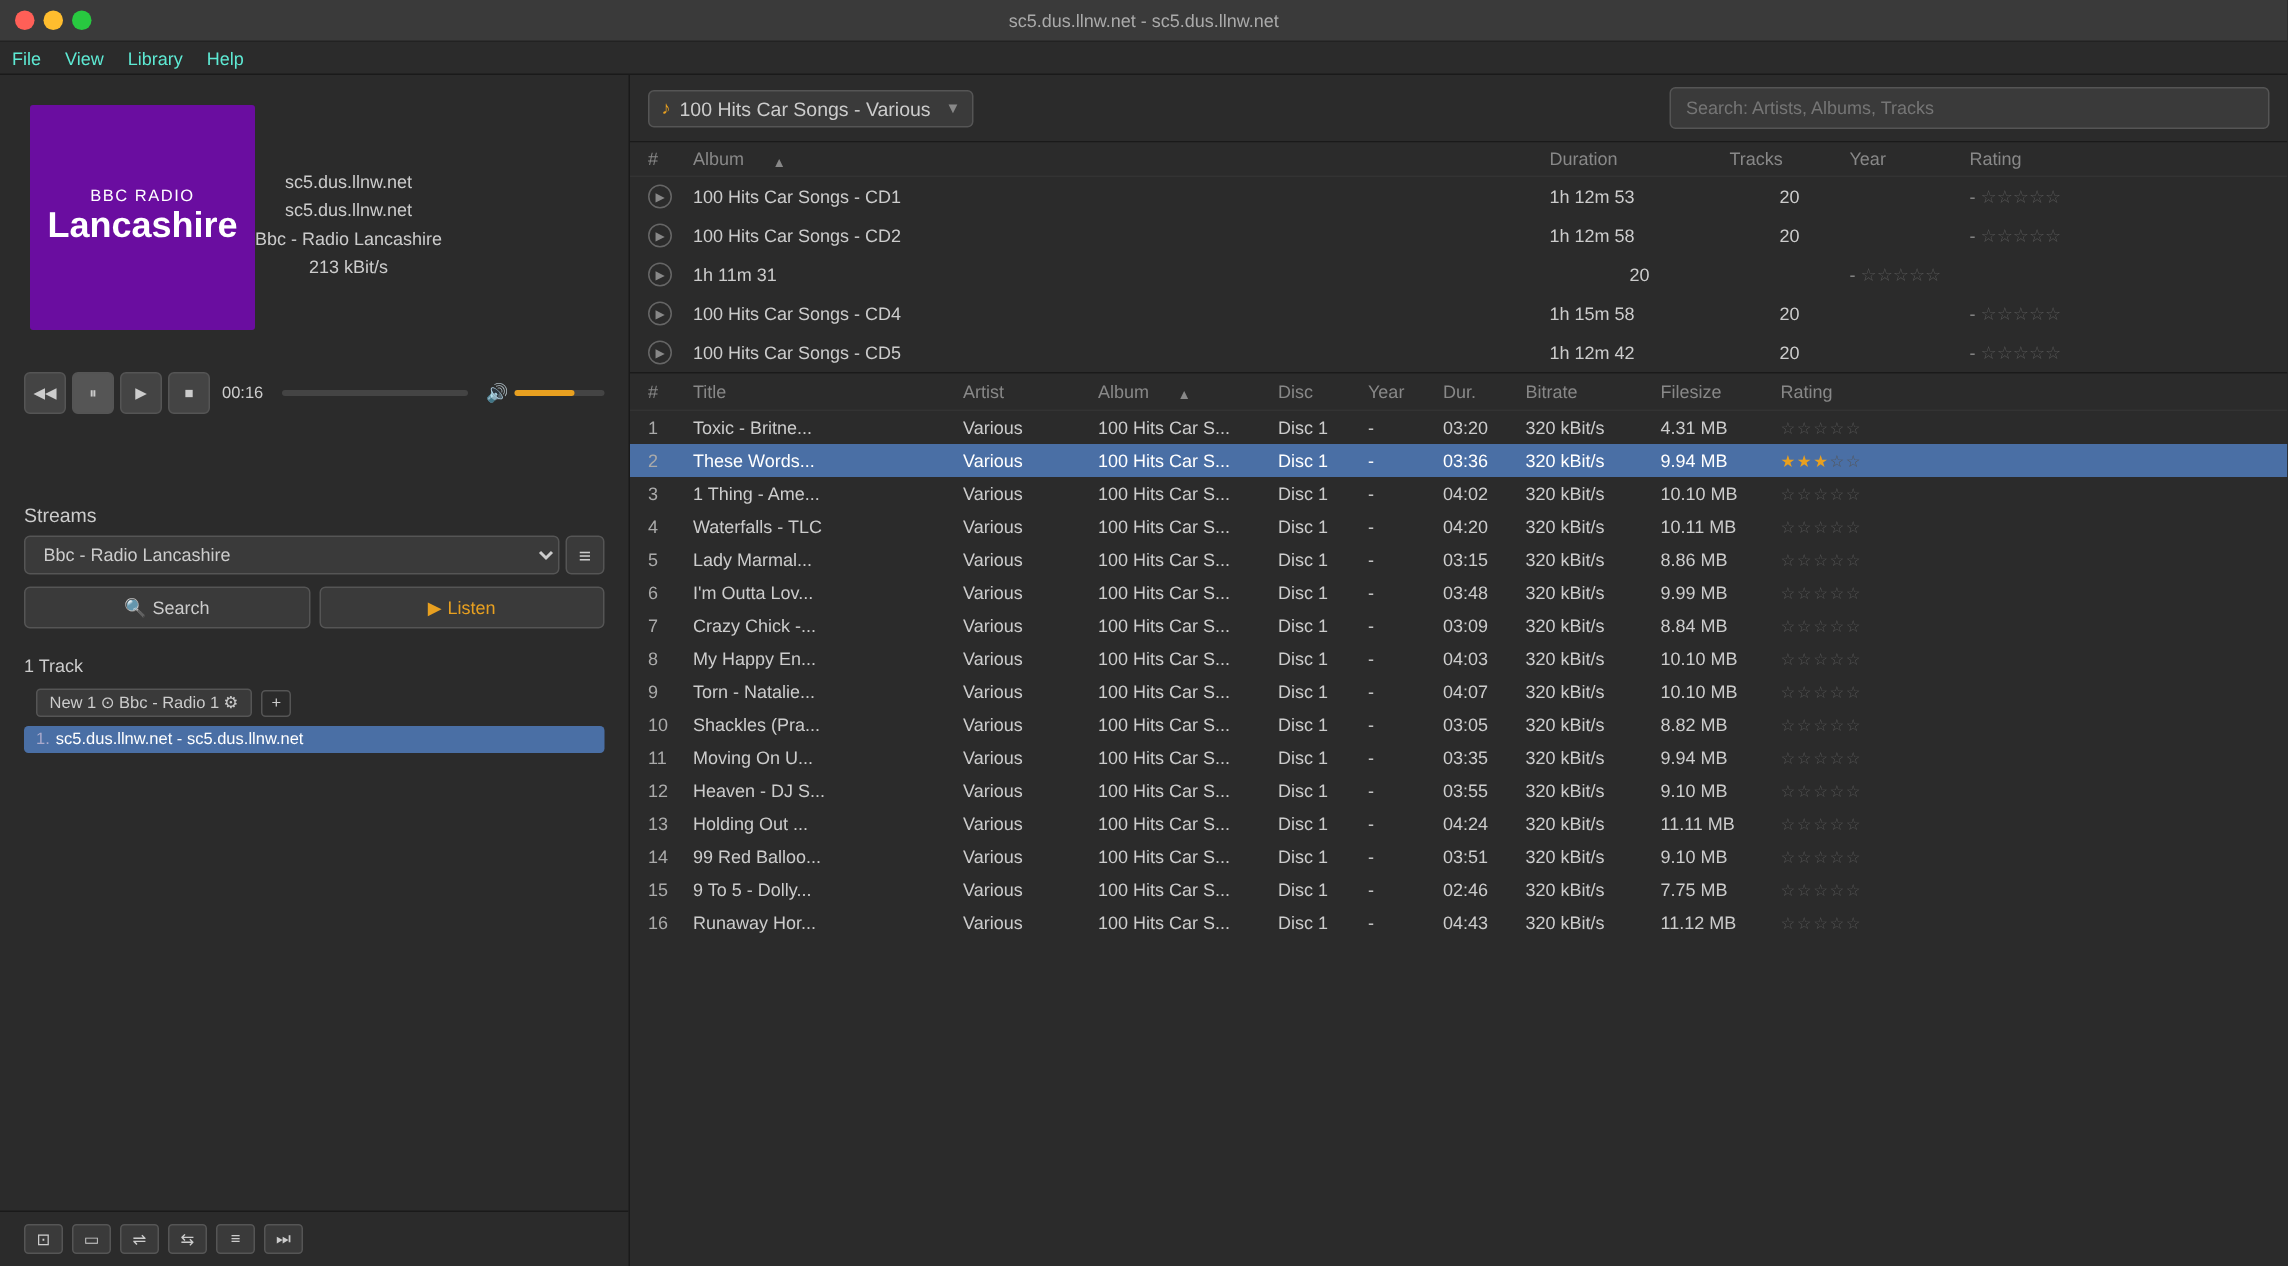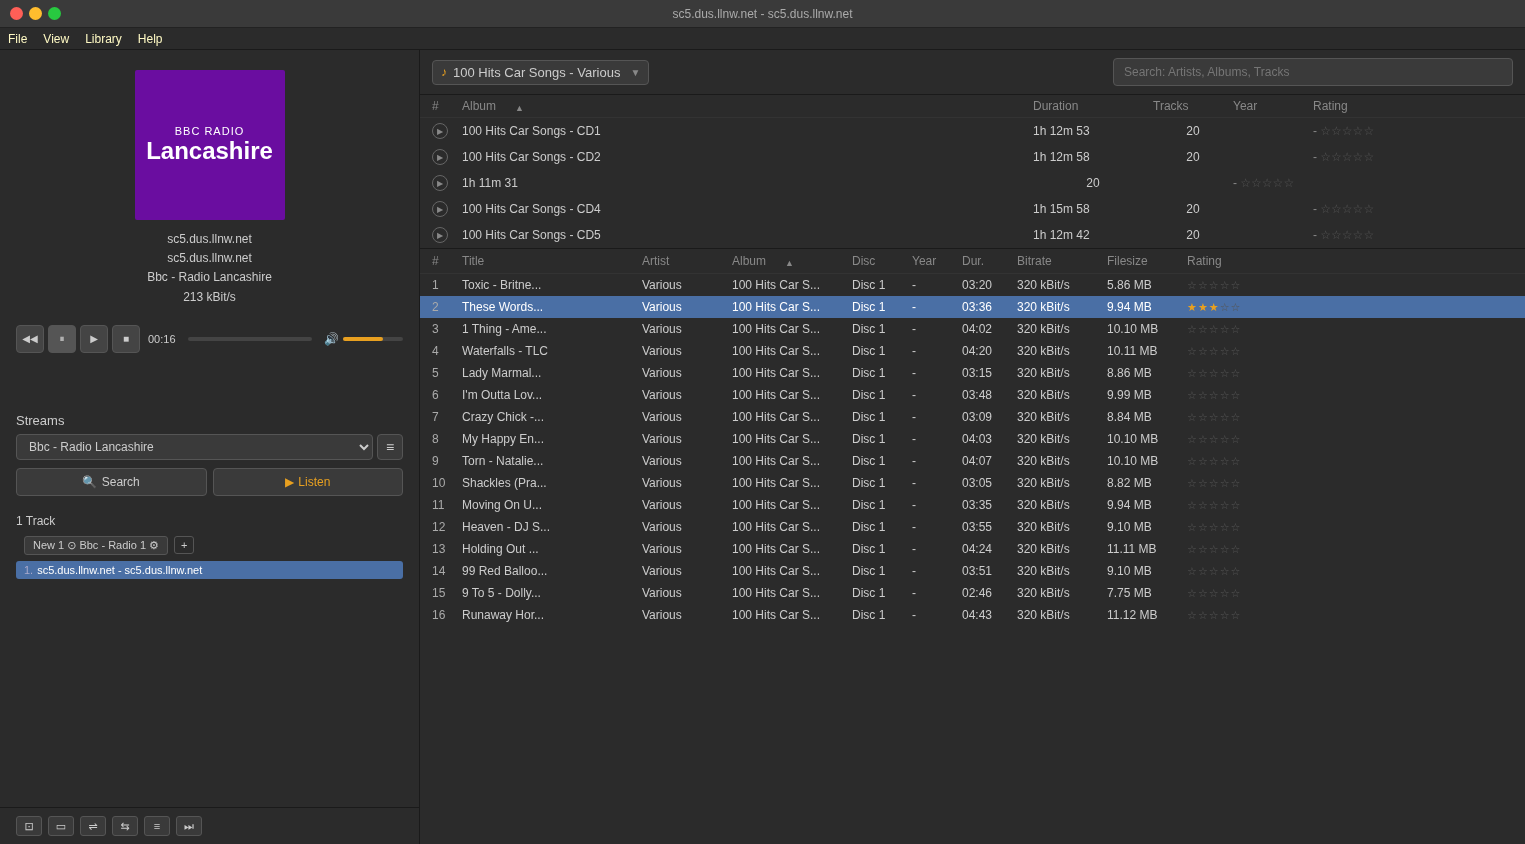--- a/index.html
+++ b/index.html
@@ -44,41 +44,40 @@
     #menubar {
       background: #2b2b2b;
       height: 22px;
       display: flex;
       align-items: center;
       padding: 0 8px;
       gap: 16px;
       border-bottom: 1px solid #1a1a1a;
     }
     #menubar span {
-      color: #fef9c3;
+      color: #5eead4;
       font-size: 12px;
       cursor: pointer;
     }
     
     #main {
       display: flex;
       height: calc(844px - 50px);
     }
     
     #left-panel {
       width: 420px;
       min-width: 420px;
       background: #2b2b2b;
       border-right: 1px solid #1a1a1a;
       display: flex;
       flex-direction: column;
     }
     #artwork-area {
       display: flex;
-      flex-direction: column;
       align-items: center;
       padding: 20px 20px 10px;
     }
     #artwork {
       width: 150px;
       height: 150px;
       background: #6a0da0;
       display: flex;
       flex-direction: column;
       align-items: center;
@@ -583,21 +582,21 @@
       <div id="track-rows">
           <div class="track-row">
       <span class="num">1</span>
       <span>Toxic - Britne...</span>
       <span>Various</span>
       <span>100 Hits Car S...</span>
       <span>Disc 1</span>
       <span>-</span>
       <span>03:20</span>
       <span>320 kBit/s</span>
-      <span>5.86 MB</span>
+      <span>4.31 MB</span>
       <span class="stars">
               <span class="star-empty">☆</span>
               <span class="star-empty">☆</span>
               <span class="star-empty">☆</span>
               <span class="star-empty">☆</span>
               <span class="star-empty">☆</span>
             </span>
     </div>
           <div class="track-row selected">
       <span class="num">2</span>

